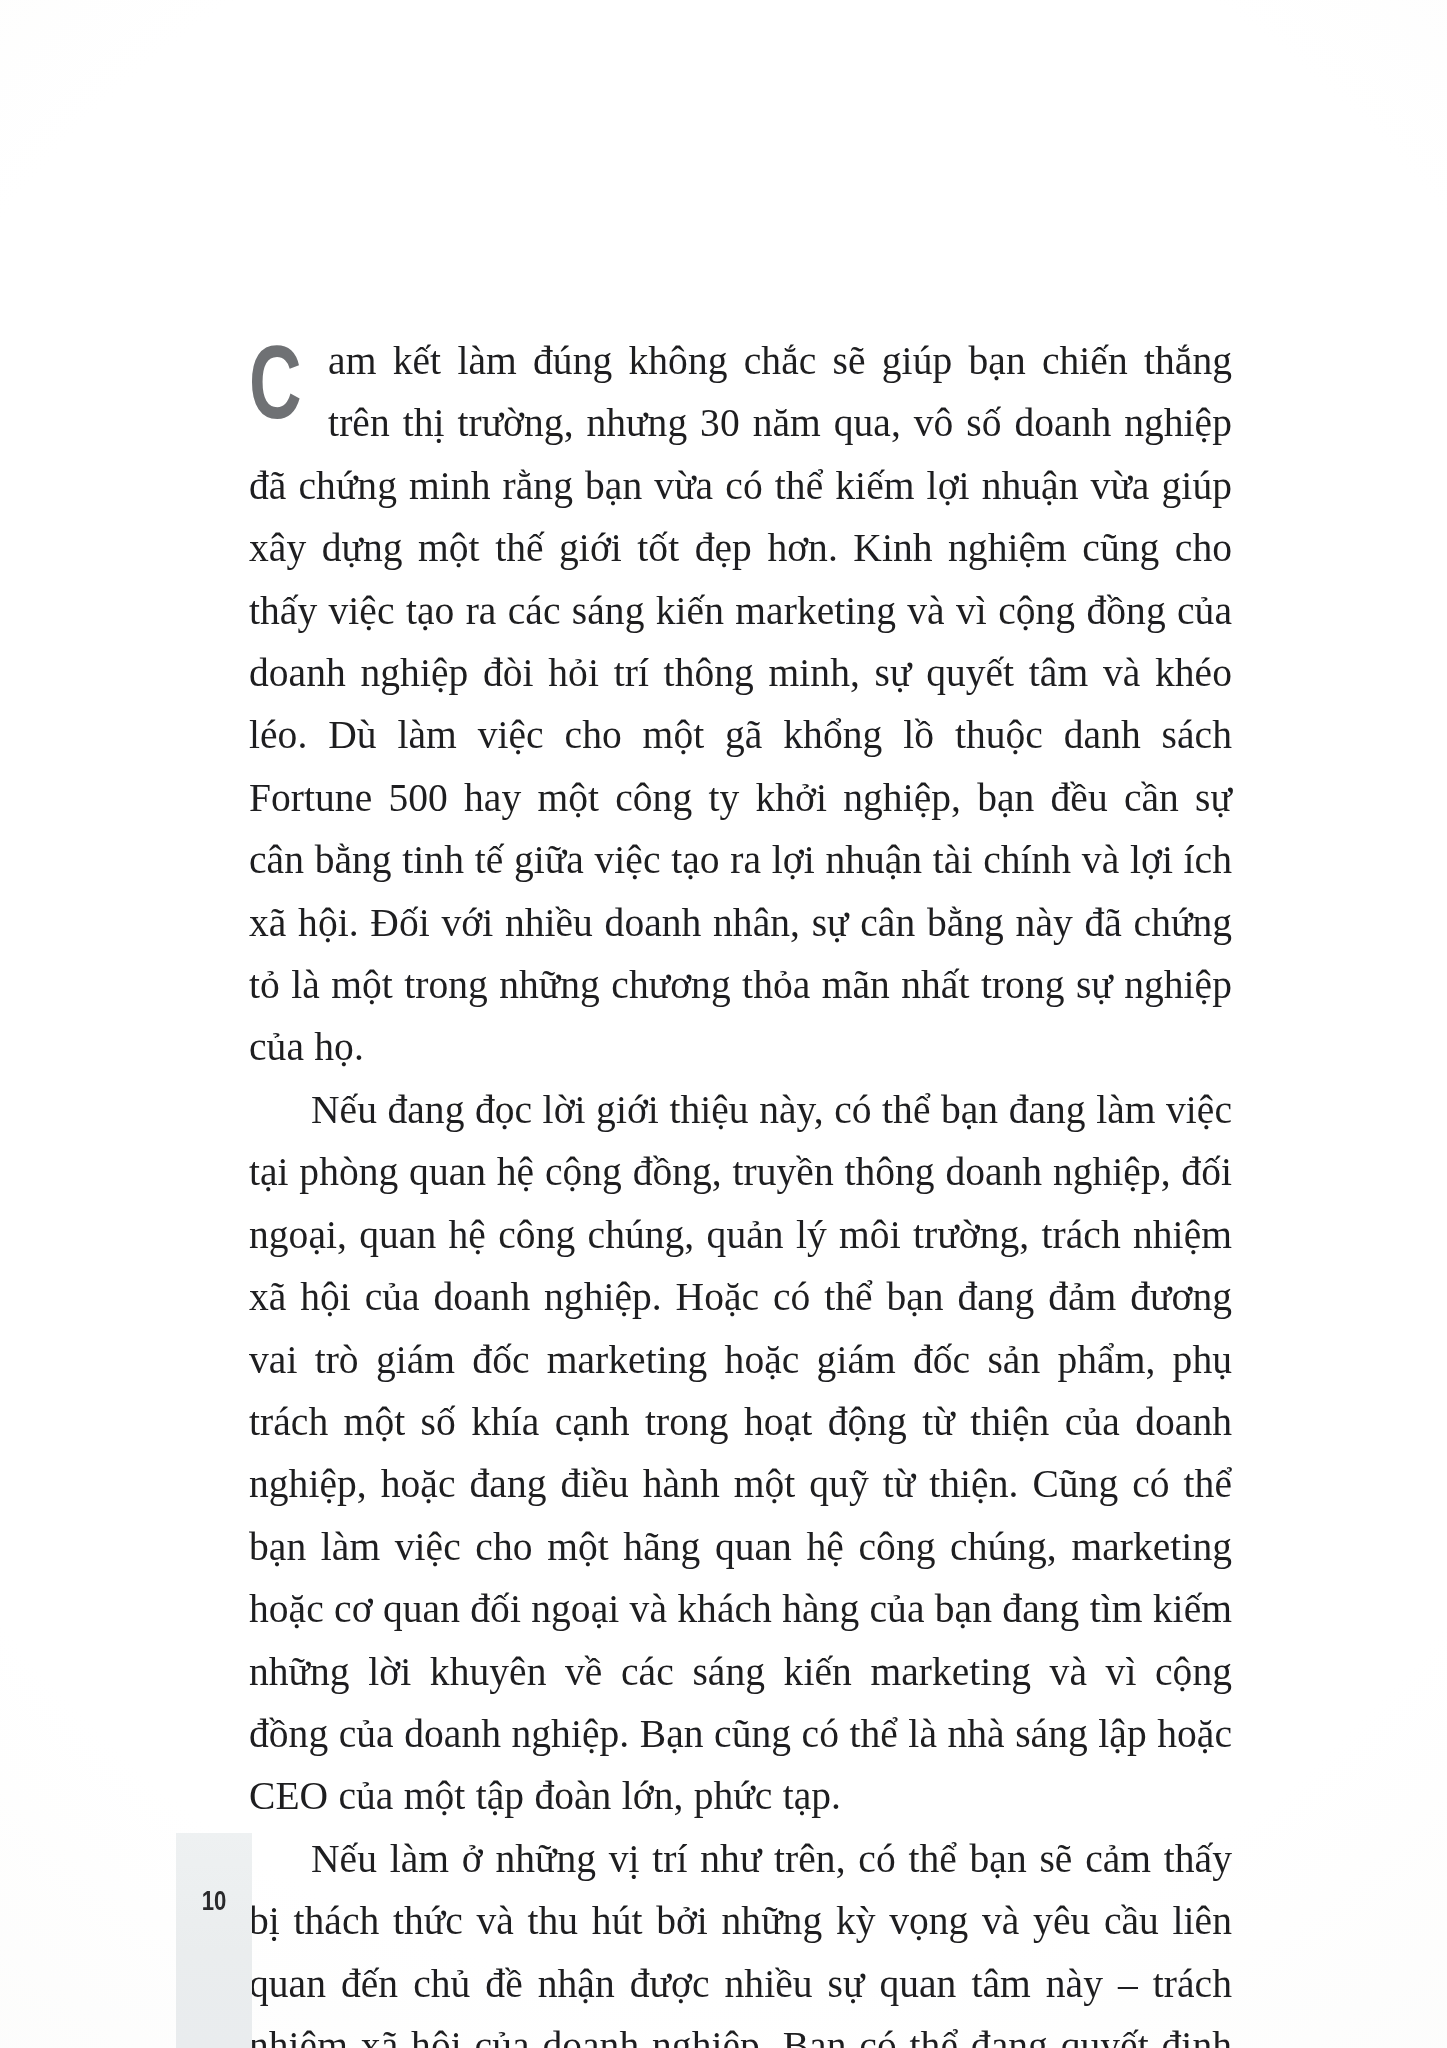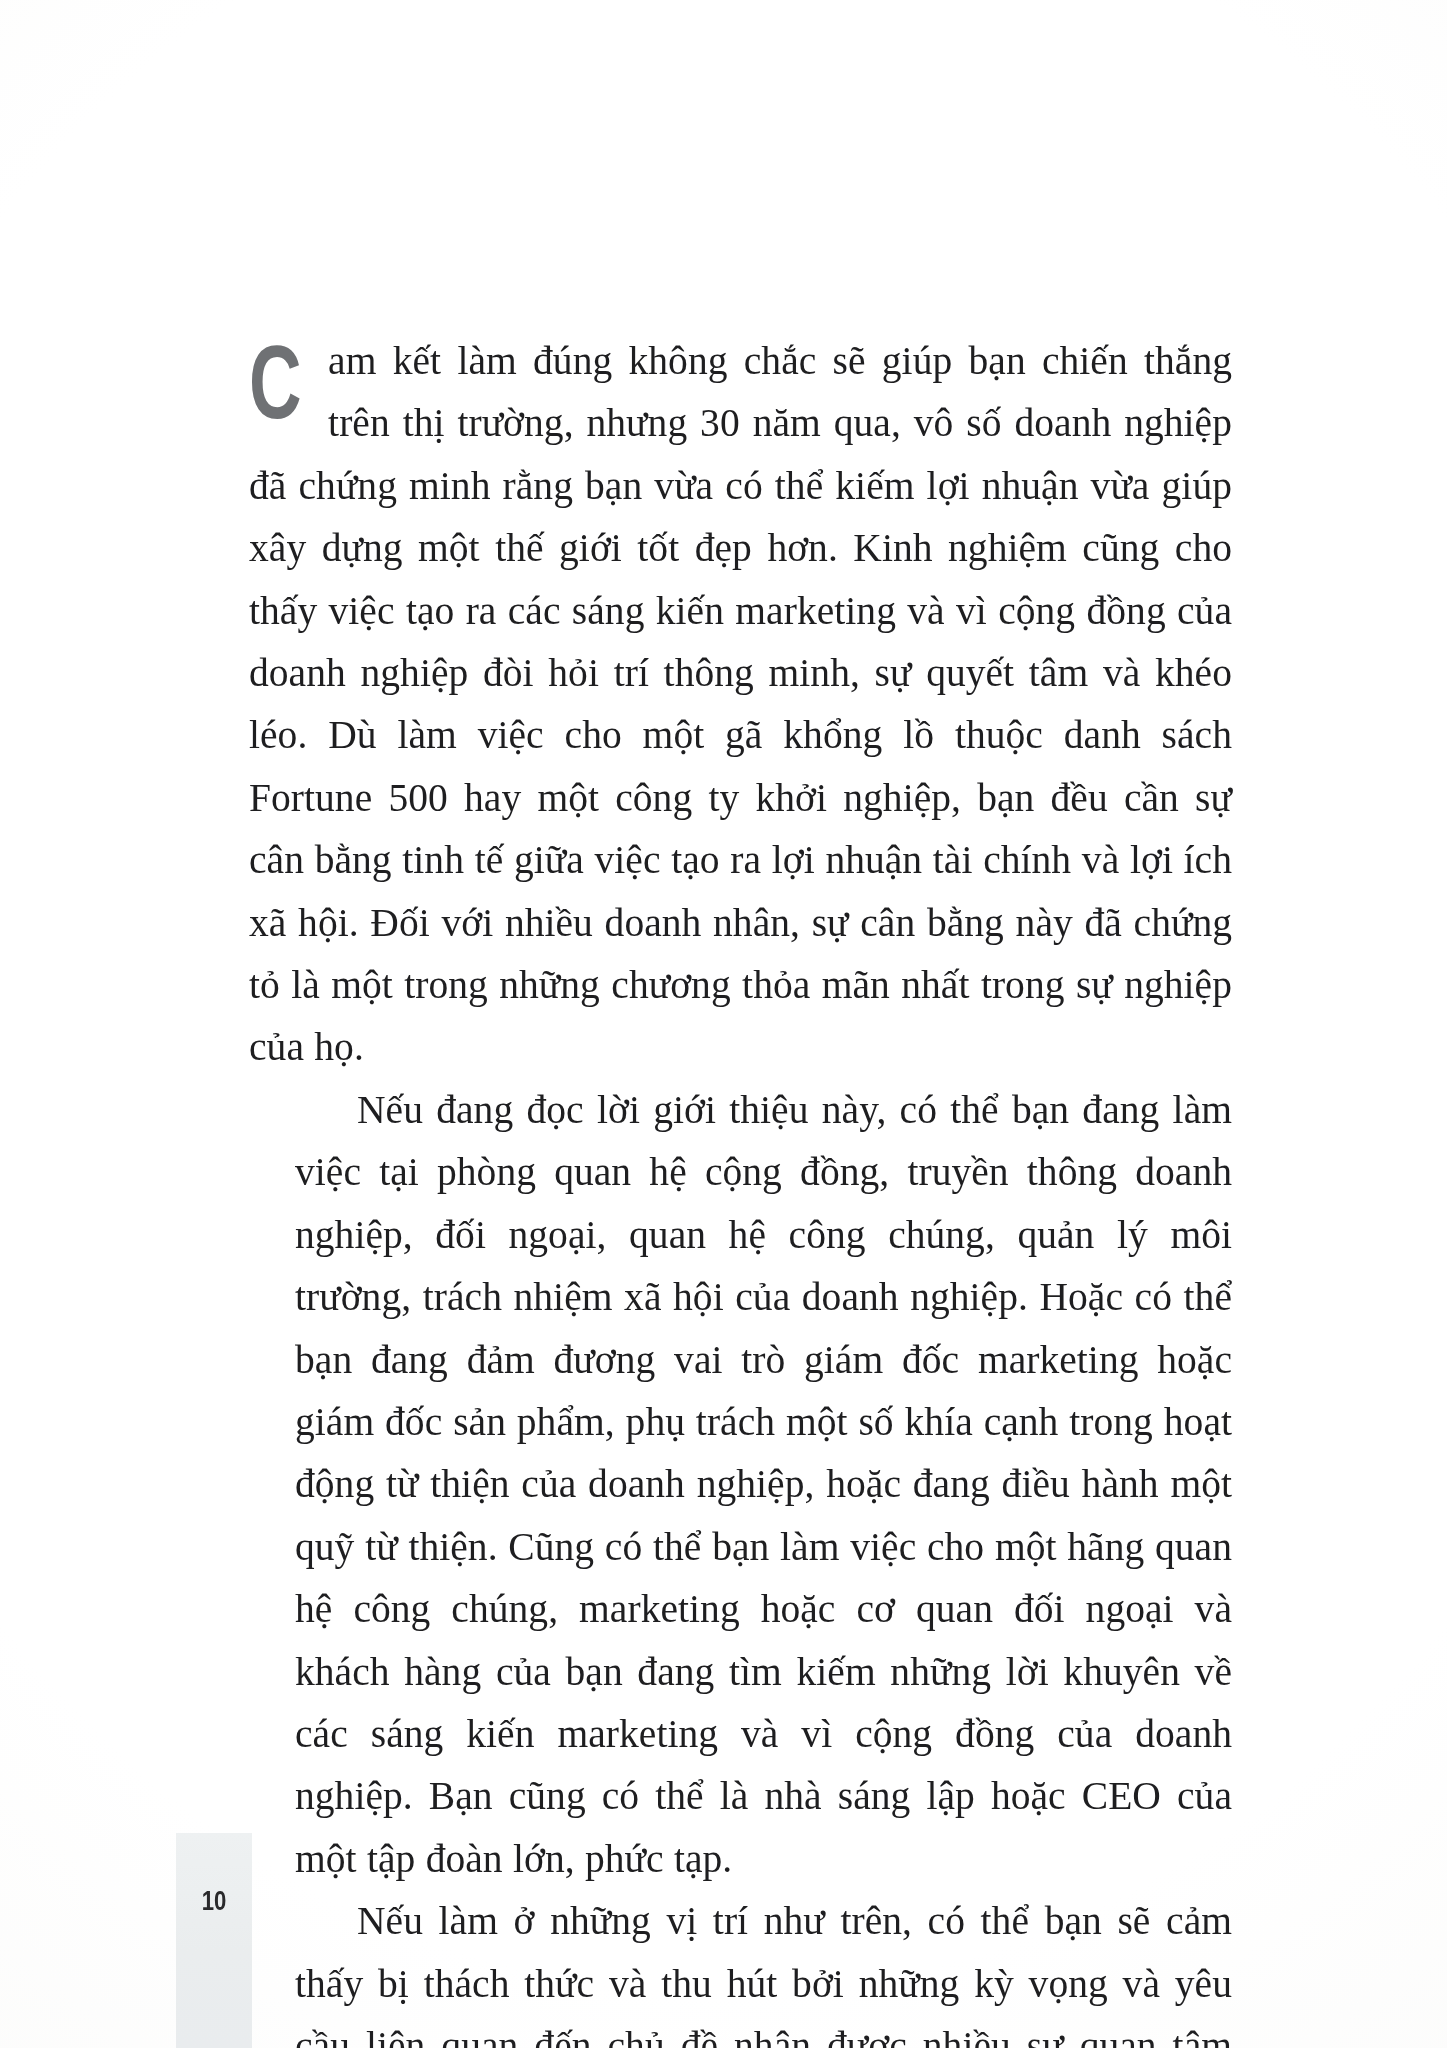--- a/index.html
+++ b/index.html
@@ -43,21 +43,20 @@
     color: #1e1e20;
     text-align: justify;
     text-justify: inter-word;
     letter-spacing: 0.05px;
     word-spacing: 0.4px;
     -webkit-font-smoothing: antialiased;
   }
 
   .body-par + .body-par {
     text-indent: 62px;
-    margin-left: 46px;
   }
 
   
   .dropcap {
     float: left;
     font-family: "Liberation Sans", "DejaVu Sans", sans-serif;
     font-weight: 700;
     font-size: 104px;
     line-height: 96px;
     color: #6f7174;

